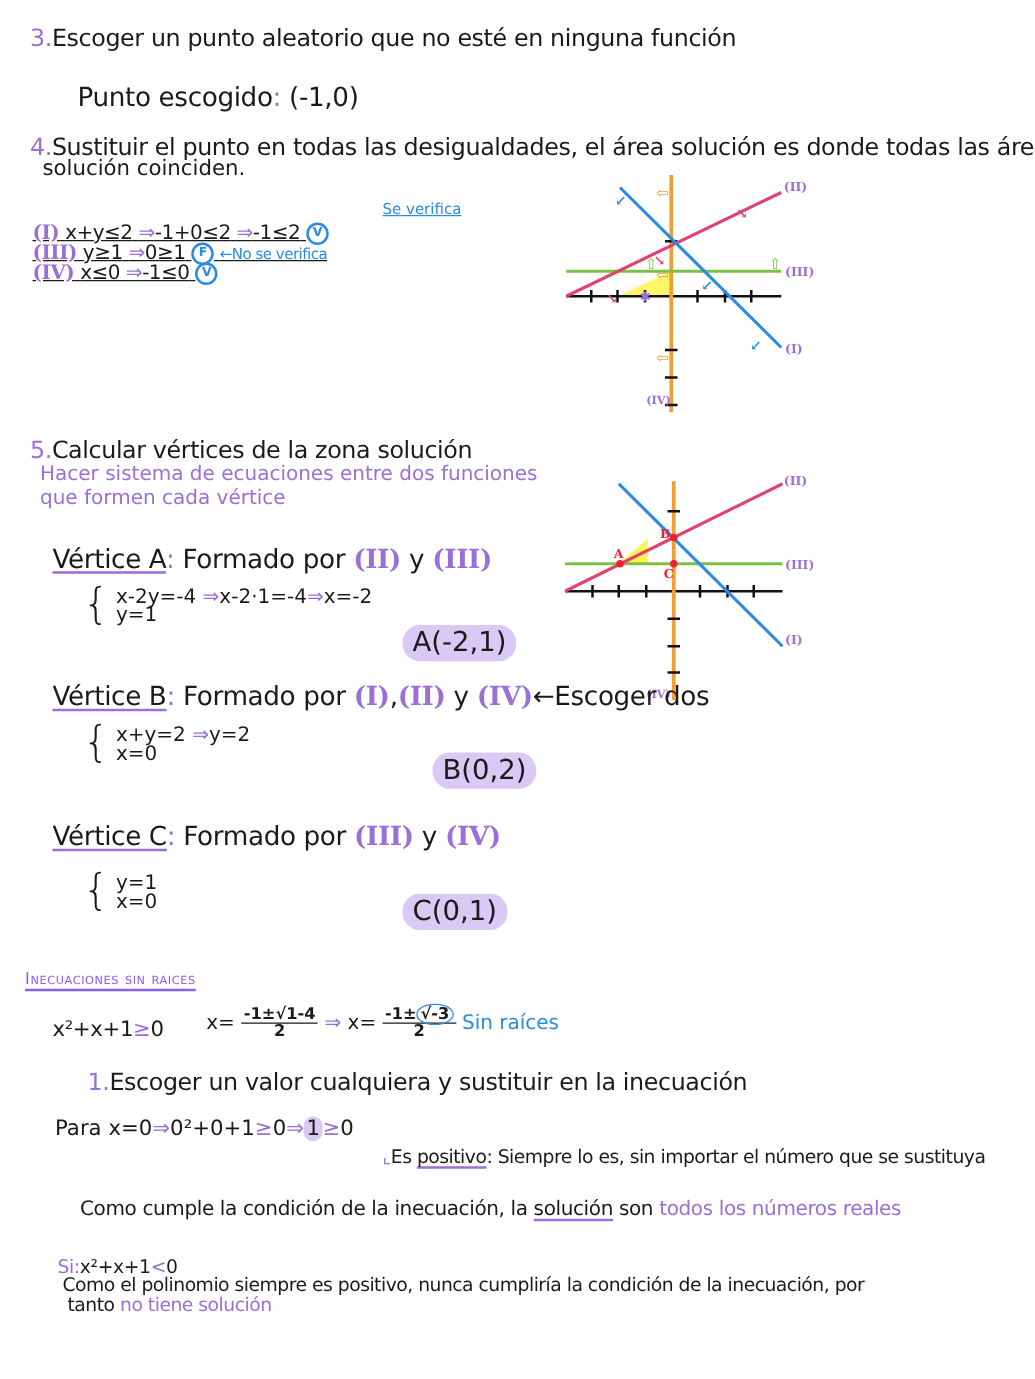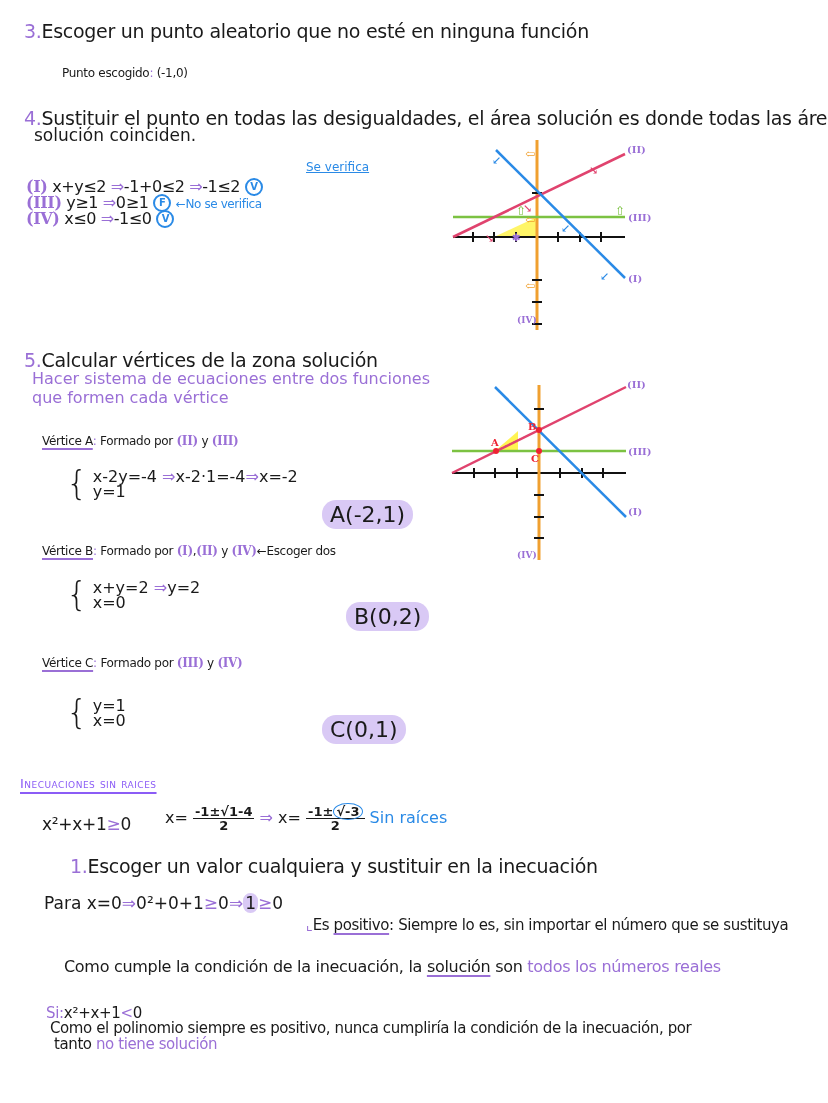--- a/index.html
+++ b/index.html
@@ -2,23 +2,23 @@
 <html><head>
 <meta charset="utf-8">
 <style>
   html, body { margin: 0; padding: 0; background: #ffffff; }
   body { width: 828px; height: 1103px; position: relative; overflow: hidden;
          font-family: "DejaVu Sans", sans-serif; color: #1a1a1a; }
   .abs { position: absolute; white-space: nowrap; }
   .purple { color: #9a6fd6; }
   .blue { color: #2a8ae6; }
   .step { font-size: 19px; letter-spacing: -0.3px; }
-  .body16 { font-size: 12px; letter-spacing: -0.3px; }
+  .body16 { font-size: 21px; letter-spacing: -0.3px; }
   .small { font-size: 12px; }
-  .ineq { font-size: 16px; line-height: 15px; letter-spacing: -0.4px; }
+  .ineq { font-size: 16px; line-height: 15px; letter-spacing: -0.4px; text-decoration: underline; }
   .roman { color: #9a6fd6; font-family: "DejaVu Serif", serif; font-weight: bold; }
   .circ { display: inline-block; width: 14px; height: 14px; border: 2px solid #2a8ae6;
           border-radius: 50%; color: #2a8ae6; font-size: 10px; line-height: 14px;
           text-align: center; font-weight: bold; vertical-align: middle; }
   .u { text-decoration: underline; text-decoration-color: #9a6fd6; text-decoration-thickness: 2px; text-underline-offset: 3px; }
   .hl { background: #d9c9f5; border-radius: 14px; padding: 2px 8px; font-size: 22px; }
   .brace { display: inline-block; font-size: 34px; line-height: 34px; vertical-align: top; font-weight: 200; }
   .sys { display: inline-block; vertical-align: top; font-size: 16px; line-height: 15px; margin-top: 3px; }
   .frac { display: inline-block; text-align: center; vertical-align: middle; font-size: 13px; line-height: 13px; }
   .frac .num { border-bottom: 1.5px solid #1a1a1a; padding: 0 2px; font-weight: bold; }

